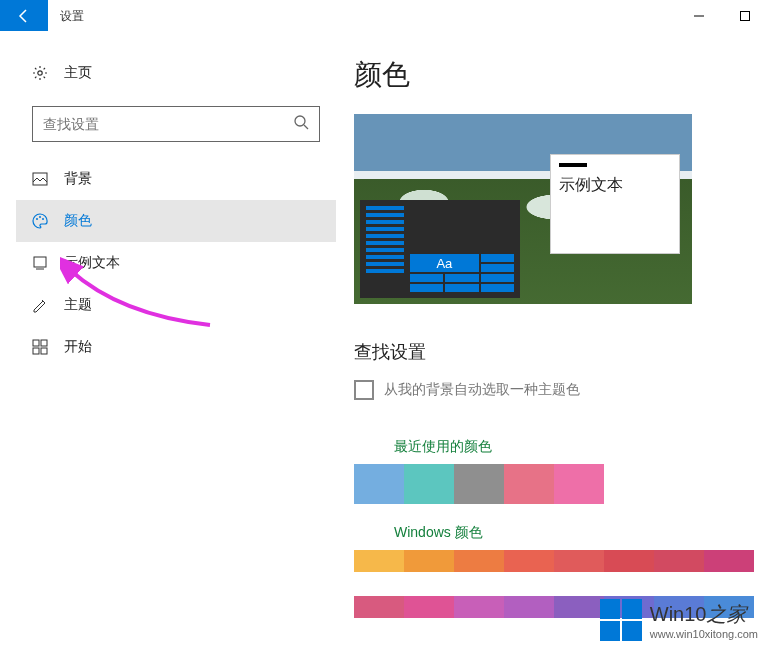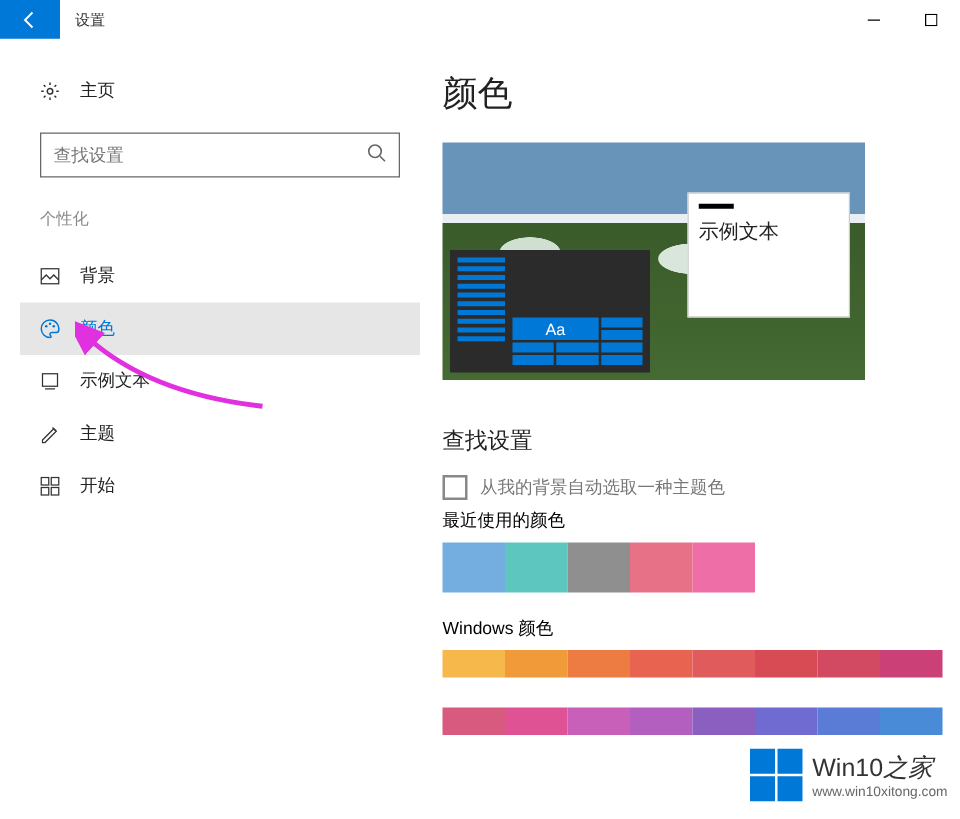--- a/index.html
+++ b/index.html
@@ -26,23 +26,23 @@
   .taskbar-preview { position: absolute; bottom: 6px; left: 6px; height: 98px; width: 160px; background: #2b2b2b; display:flex; padding:6px; gap:6px; }
   .tiles-left { width: 38px; display:flex; flex-direction:column; gap:3px;}
   .tiles-left div { height:4px; background:#0078d7; }
   .tiles-right { flex:1; display:grid; grid-template-columns:repeat(3,1fr); grid-template-rows:repeat(4,1fr); gap:2px;margin-top:48px;}
   .tiles-right div { background:#0078d7; }
   .big-tile { grid-column:1/3; grid-row:1/3; display:flex; align-items:center; justify-content:center; color:#fff; font-size:13px;}
   .sample-window { position:absolute; top:40px; right:12px; width:130px; height:100px; background:#fff; border:1px solid #ccc; padding:8px; }
   .sample-window .bar { width:28px; height:4px; background:#000; margin-bottom:8px;}
   .sample-window .txt { font-size:16px; color:#222;}
   .section-h { font-size: 18px; font-weight: 400; margin-top: 36px; margin-bottom: 16px; color:#222;}
-  .checkbox-row { display:flex; align-items:center; gap:10px; color:#777; font-size:14px; margin-bottom:8px;}
+  .checkbox-row { display:flex; align-items:center; gap:10px; color:#777; font-size:14px; margin-bottom:38px;}
   .checkbox-box { width:20px; height:20px; border:2px solid #888; }
-  .sub-label { font-size:14px; color:#000000; margin-bottom:8px;}
+  .sub-label { font-size:14px; color:#15803d; margin-bottom:8px;margin-left:40px;}
   .swatches { display:flex; gap:0; margin-bottom:20px;}
   .swatches div { width:50px; height:40px; }
   .swatches.small div { height:22px; margin-bottom:4px;}
   .arrow { position:absolute; pointer-events:none; }
   .watermark { position:absolute; right:10px; bottom:14px; display:flex; align-items:center; gap:8px; }
   .watermark-logo { display:grid; grid-template-columns:1fr 1fr; grid-template-rows:1fr 1fr; gap:2px; width:42px; height:42px;}
   .watermark-logo div{ background:#0078d7;}
   .watermark-text { font-size:20px; color:#333;}
   .watermark-sub { font-size:11px; color:#666;}
 </style>
@@ -80,21 +80,20 @@
       </span>
       <span>主页</span>
     </div>
     <div class="search">
       <input placeholder="查找设置" style="">
       <span><svg width="16" height="16" viewBox="0 0 16 16">
             <circle cx="7" cy="7" r="5" stroke="#666" fill="none" stroke-width="1.3"></circle>
             <path d="M11 11l4 4" stroke="#666" stroke-width="1.3"></path>
           </svg></span>
     </div>
-    <div class="section-label">个性化</div>
 
     <div class="nav-item">
       <span class="nav-icon">
           <svg width="16" height="16" viewBox="0 0 16 16">
             <rect x="1" y="2" width="14" height="12" stroke="#333" fill="none"></rect>
             <path d="M1 11l4-4 3 3 3-3 4 4" stroke="#333" fill="none"></path>
           </svg>
         </span>
       <span>背景</span>
     </div>

